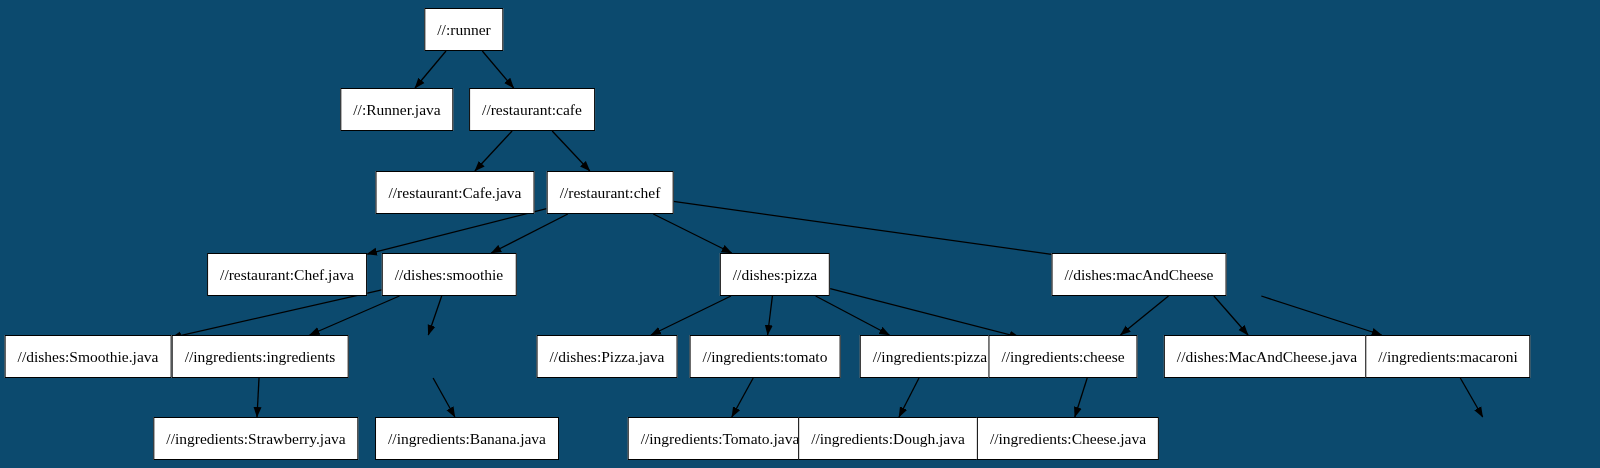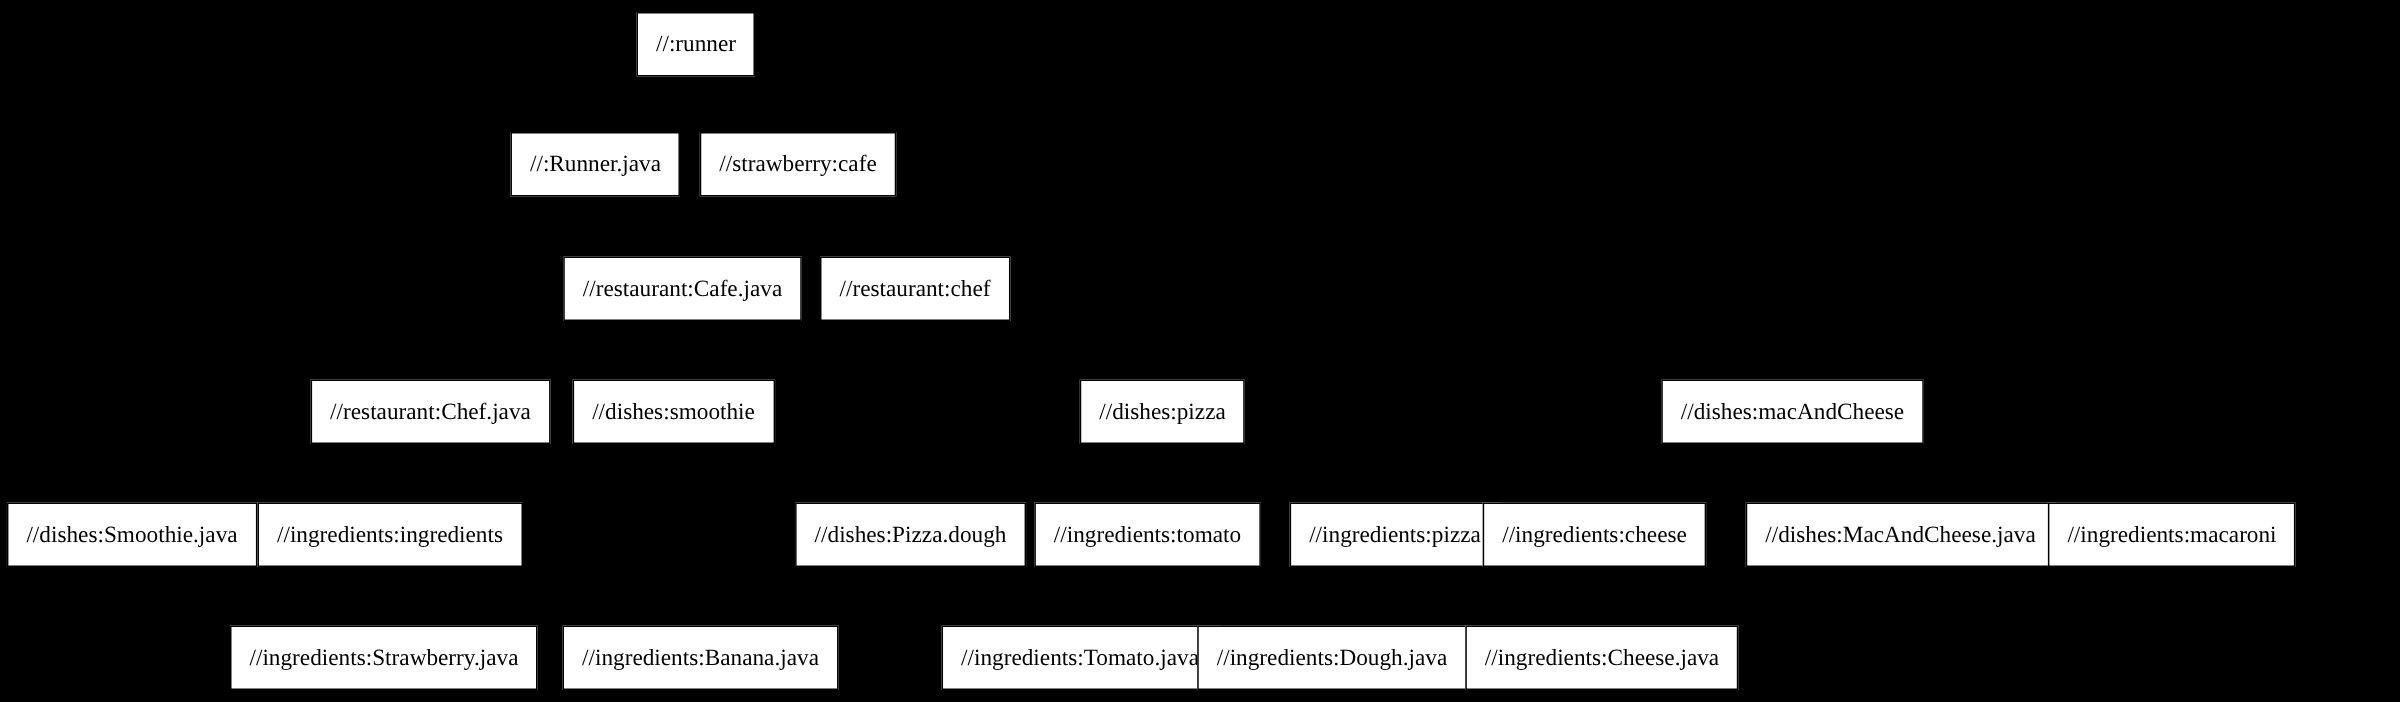--- a/index.html
+++ b/index.html
@@ -4,21 +4,21 @@
 <style>
   html, body {
     margin: 0;
     padding: 0;
     background: #ffffff;
   }
   #graph {
     position: relative;
     width: 1600px;
     height: 468px;
-    background: #000000;
+    background: #0c4a6e;
     font-family: "Liberation Serif", "DejaVu Serif", serif;
     overflow: hidden;
   }
   #edges {
     position: absolute;
     left: 0;
     top: 0;
     width: 1600px;
     height: 468px;
   }
@@ -69,30 +69,30 @@
         <line x1="1087.2" y1="378.0" x2="1074.8" y2="417.0" stroke="#000000" stroke-width="1.3" marker-end="url(#arrow)"></line>
         <line x1="1168.5" y1="296.0" x2="1120.5" y2="335.0" stroke="#000000" stroke-width="1.3" marker-end="url(#arrow)"></line>
         <line x1="1213.9" y1="296.0" x2="1248.1" y2="335.0" stroke="#000000" stroke-width="1.3" marker-end="url(#arrow)"></line>
         <line x1="1261.3" y1="296.0" x2="1381.7" y2="335.0" stroke="#000000" stroke-width="1.3" marker-end="url(#arrow)"></line>
         <line x1="1460.3" y1="378.0" x2="1482.7" y2="417.0" stroke="#000000" stroke-width="1.3" marker-end="url(#arrow)"></line>
       </g>
   </svg>
 
   <div class="node" style="left:464px;  top:8px">//:runner</div>
   <div class="node" style="left:397px;  top:88px">//:Runner.java</div>
-  <div class="node" style="left:532px;  top:88px">//strawberry:cafe</div>
+  <div class="node" style="left:532px;  top:88px">//restaurant:cafe</div>
   <div class="node" style="left:455px;  top:171px">//restaurant:Cafe.java</div>
   <div class="node" style="left:610px;  top:171px">//restaurant:chef</div>
   <div class="node" style="left:287px;  top:253px">//restaurant:Chef.java</div>
   <div class="node" style="left:775px;  top:253px">//dishes:pizza</div>
   <div class="node" style="left:449px;  top:253px">//dishes:smoothie</div>
-  <div class="node" style="left:1195px; top:253px">//dishes:macAndCheese</div>
+  <div class="node" style="left:1139px; top:253px">//dishes:macAndCheese</div>
   <div class="node" style="left:88px;   top:335px">//dishes:Smoothie.java</div>
   <div class="node" style="left:260px;  top:335px">//ingredients:ingredients</div>
-  <div class="node" style="left:607px;  top:335px">//dishes:Pizza.dough</div>
+  <div class="node" style="left:607px;  top:335px">//dishes:Pizza.java</div>
   <div class="node" style="left:765px;  top:335px">//ingredients:tomato</div>
   <div class="node" style="left:930px;  top:335px">//ingredients:pizza</div>
   <div class="node" style="left:1063px; top:335px">//ingredients:cheese</div>
   <div class="node" style="left:1267px; top:335px">//dishes:MacAndCheese.java</div>
   <div class="node" style="left:1448px; top:335px">//ingredients:macaroni</div>
   <div class="node" style="left:256px;  top:417px">//ingredients:Strawberry.java</div>
   <div class="node" style="left:467px;  top:417px">//ingredients:Banana.java</div>
   <div class="node" style="left:720px;  top:417px">//ingredients:Tomato.java</div>
   <div class="node" style="left:888px;  top:417px">//ingredients:Dough.java</div>
   <div class="node" style="left:1068px; top:417px">//ingredients:Cheese.java</div>

